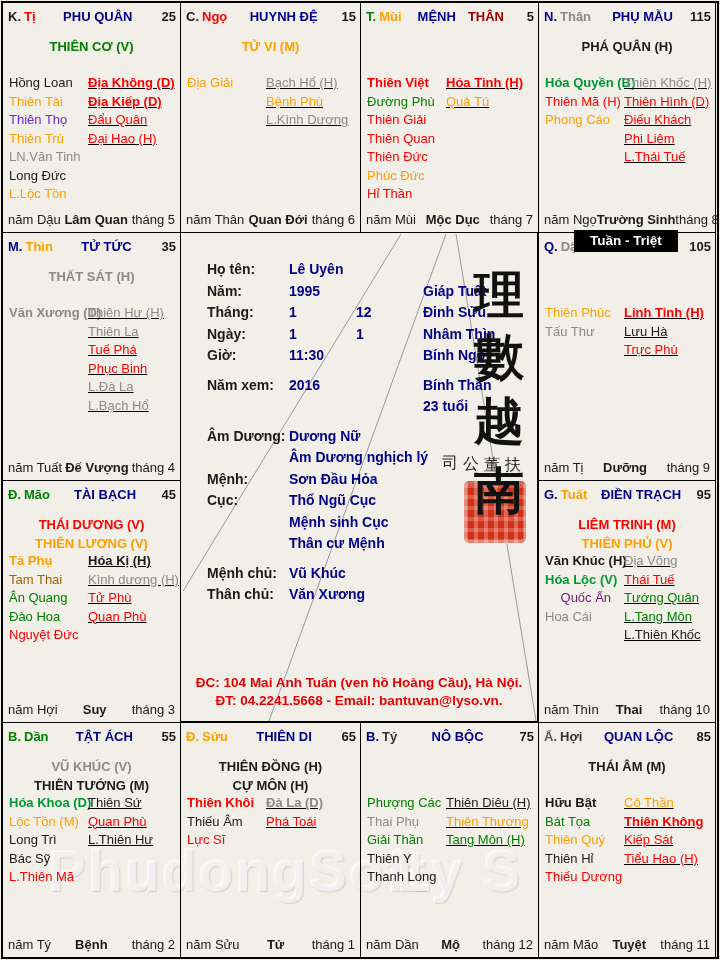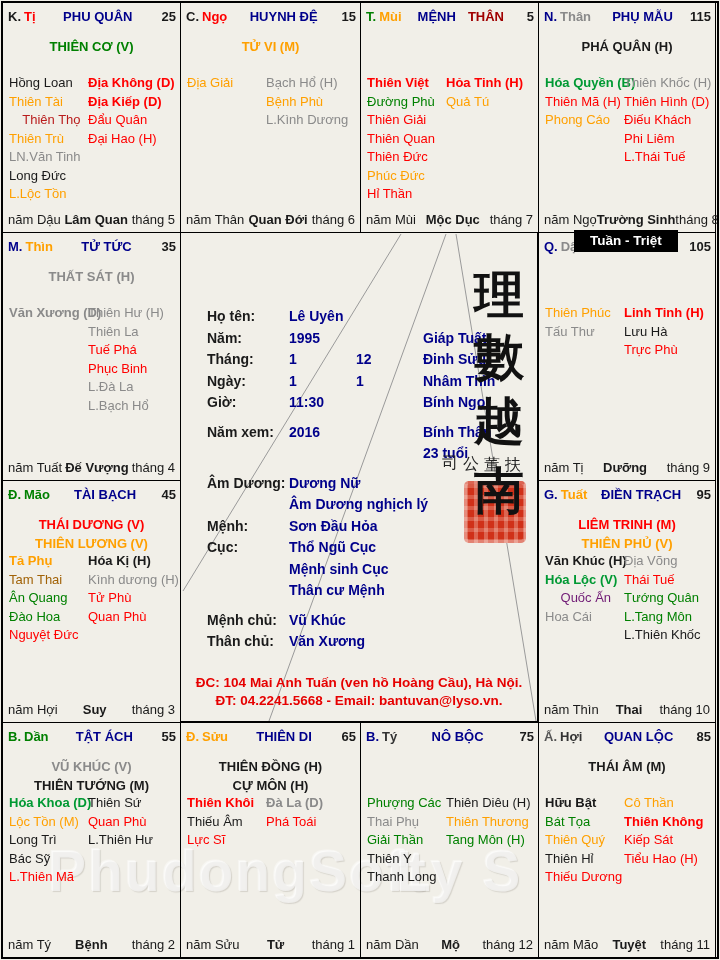--- a/index.html
+++ b/index.html
@@ -22,27 +22,27 @@
   .p-head{position:absolute;top:6px;left:5px;right:4px;display:flex;align-items:baseline;font-size:13px;font-weight:bold;white-space:nowrap;}
   .stem{margin-right:3px;}
   .branch{margin-right:4px;}
   .pname{flex:1;text-align:center;color:#00008B;}
   .pextra{color:#a00000;margin-right:10px;}
   .pextra:empty{display:none;}
   .pnum{min-width:20px;text-align:right;color:#1a1a1a;}
   .mains{position:absolute;top:35px;left:0;right:0;text-align:center;font-size:15px;font-weight:bold;line-height:17px;white-space:nowrap;}
   .cols{position:absolute;top:71px;left:6px;right:2px;}
   .col-l{position:absolute;left:0;top:0;}
-  .col-r{position:absolute;left:79px;top:0;}
+  .col-r{position:absolute;left:79px;top:0;text-decoration:underline;}
   .star{font-size:13px;line-height:18.5px;white-space:nowrap;}
   .star.b{font-weight:bold;}
   .p-foot{position:absolute;bottom:5px;left:5px;right:5px;display:flex;font-size:13px;color:#1a1a1a;white-space:nowrap;}
   .fs{flex:1;text-align:center;font-weight:bold;}
   #center{position:absolute;left:180px;top:232px;width:358px;height:490px;border:1px solid #000;box-sizing:border-box;z-index:1;}
-  #center-rows{position:absolute;left:26px;top:26px;right:4px;margin-top:47px;}
+  #center-rows{position:absolute;left:26px;top:26px;right:4px;}
   .crow{display:flex;font-size:14px;font-weight:bold;line-height:21.5px;white-space:nowrap;}
   .crow.gap{margin-top:8px;}
   .crow .lab{width:82px;color:#1a1a1a;}
   .crow .v1,.crow .v2{min-width:67px;color:#00008B;}
   .crow .v3{color:#00008B;}
   #contact{position:absolute;left:0;right:0;bottom:12px;text-align:center;color:#e60000;font-weight:bold;font-size:13.5px;line-height:17.5px;z-index:3;}
   #tri-lines{position:absolute;left:0;top:0;width:358px;height:490px;z-index:0;}
   #calligraphy{position:absolute;left:0;top:0;z-index:2;}
   .cal-ch{position:absolute;left:288px;width:60px;text-align:center;font-family:"DejaVu Serif","Liberation Serif",serif;font-weight:bold;font-size:50px;color:#111;z-index:3;line-height:56px;}
   .ch0{top:34px;}.ch1{top:96px;}.ch2{top:160px;}.ch3{top:230px;}
@@ -188,21 +188,21 @@
 
       <span class="pnum">25</span>
     </div>
     <div class="mains">
         <div class="star" style="color: rgb(0, 128, 0);">THIÊN CƠ (V)</div>
       </div>
     <div class="cols">
       <div class="col-l">
           <div class="star" style="color: rgb(26, 26, 26);">Hồng Loan</div>
           <div class="star" style="color: rgb(255, 160, 0);">Thiên Tài</div>
-          <div class="star" style="color: #b91c1c; text-align: right;">Thiên Thọ</div>
+          <div class="star" style="color: #6d28d9;">Thiên Thọ</div>
           <div class="star" style="color: rgb(255, 160, 0);">Thiên Trù</div>
           <div class="star" style="color: rgb(138, 138, 138);">LN.Văn Tinh</div>
           <div class="star" style="color: rgb(26, 26, 26);">Long Đức</div>
           <div class="star" style="color: rgb(255, 160, 0);">L.Lộc Tồn</div>
         </div>
       <div class="col-r">
           <div class="star b" style="color: rgb(255, 0, 0);">Địa Không (D)</div>
           <div class="star b" style="color: rgb(255, 0, 0);">Địa Kiếp (D)</div>
           <div class="star" style="color: rgb(255, 0, 0);">Đẩu Quân</div>
           <div class="star" style="color: rgb(255, 0, 0);">Đại Hao (H)</div>

